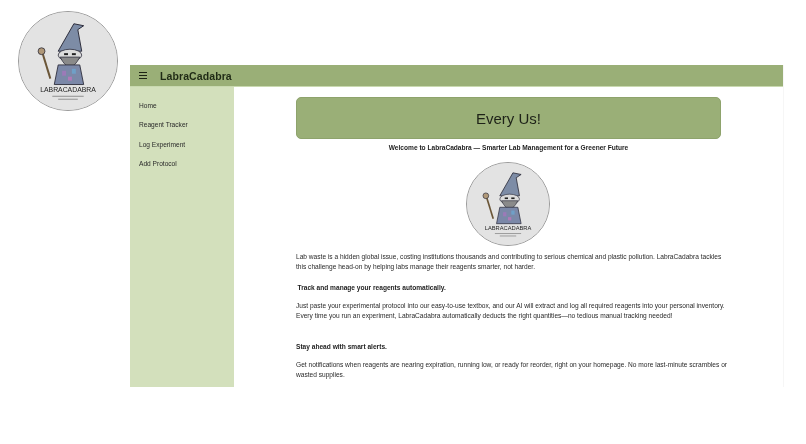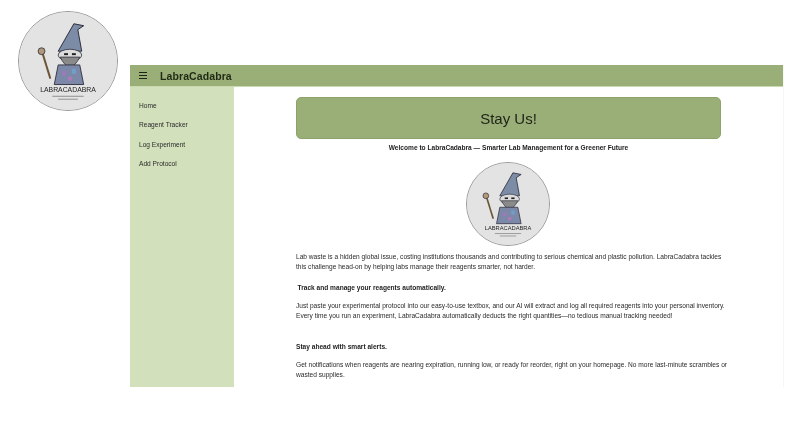--- a/index.html
+++ b/index.html
@@ -127,21 +127,21 @@
 
     <div class="sidebar">
       <a class="side-item">Home</a>
       <a class="side-item">Reagent Tracker</a>
       <a class="side-item">Log Experiment</a>
       <a class="side-item">Add Protocol</a>
     </div>
 
     <div class="content">
       <div class="hero">
-        <div class="hero-title">Stay Us!</div>
+        <div class="hero-title">Every Us!</div>
       </div>
       <div class="welcome">Welcome to LabraCadabra — Smarter Lab Management for a Greener Future</div>
 
       <div class="para p1">Lab waste is a hidden global issue, costing institutions thousands and contributing to serious chemical and plastic pollution. LabraCadabra tackles this challenge head-on by helping labs manage their reagents smarter, not harder.</div>
       <div class="para bold h1">Track and manage your reagents automatically.</div>
       <div class="para p2">Just paste your experimental protocol into our easy-to-use textbox, and our AI will extract and log all required reagents into your personal inventory. Every time you run an experiment, LabraCadabra automatically deducts the right quantities—no tedious manual tracking needed!</div>
       <div class="para bold h2">Stay ahead with smart alerts.</div>
       <div class="para p3">Get notifications when reagents are nearing expiration, running low, or ready for reorder, right on your homepage. No more last-minute scrambles or wasted supplies.</div>
     </div>
 

